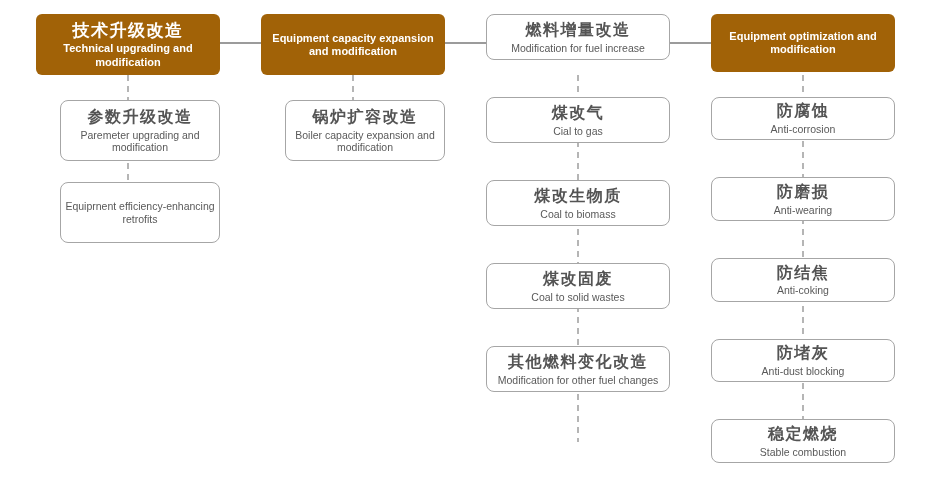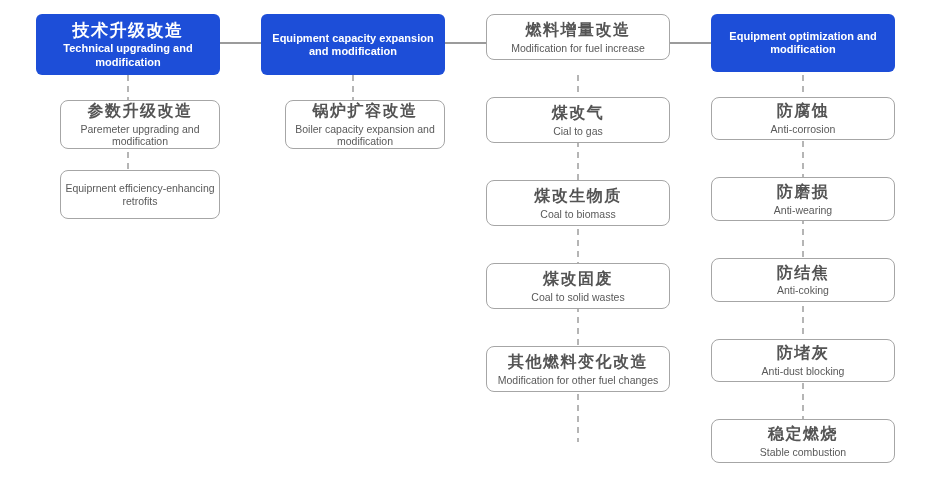--- a/index.html
+++ b/index.html
@@ -27,34 +27,34 @@
   }
 
   
   .vline{
     position:absolute;left:50%;top:61px;width:2px;margin-left:-1px;
     background:repeating-linear-gradient(to bottom,#b5b5b5 0 6px,transparent 6px 11px);
   }
 
   .hbox{
     position:relative;z-index:1;height:61px;margin-bottom:25px;
-    background:#1d4ed8;border-radius:6px;color:#ffffff;
+    background:#a16207;border-radius:6px;color:#ffffff;
     display:flex;flex-direction:column;justify-content:center;align-items:center;
     text-align:center;box-sizing:border-box;padding:2px 4px;
   }
   .hzh{font-size:17px;font-weight:bold;letter-spacing:1.5px;line-height:1.25;}
   .hen{font-size:11px;font-weight:bold;line-height:1.2;margin-top:1px;}
 
   .cbox{
     position:relative;z-index:1;background:#ffffff;
     border:1px solid #a6a6a6;border-radius:8px;
     display:flex;flex-direction:column;justify-content:center;align-items:center;
     text-align:center;box-sizing:border-box;padding:2px 3px;
   }
-  .tall .cbox{height:49px;margin-bottom:21px;margin-left:24px;}
+  .tall .cbox{height:61px;margin-bottom:21px;margin-left:24px;}
   .compact .cbox{height:46px;margin-bottom:37px;}
 
   .czh{font-size:16px;font-weight:bold;color:#545454;letter-spacing:1.5px;line-height:1.3;}
   .cen{font-size:10.5px;color:#595959;line-height:1.2;margin-top:1px;}
 </style>
 </head>
 <body>
 
 <div class="canvas">
   <div class="hline"></div>

